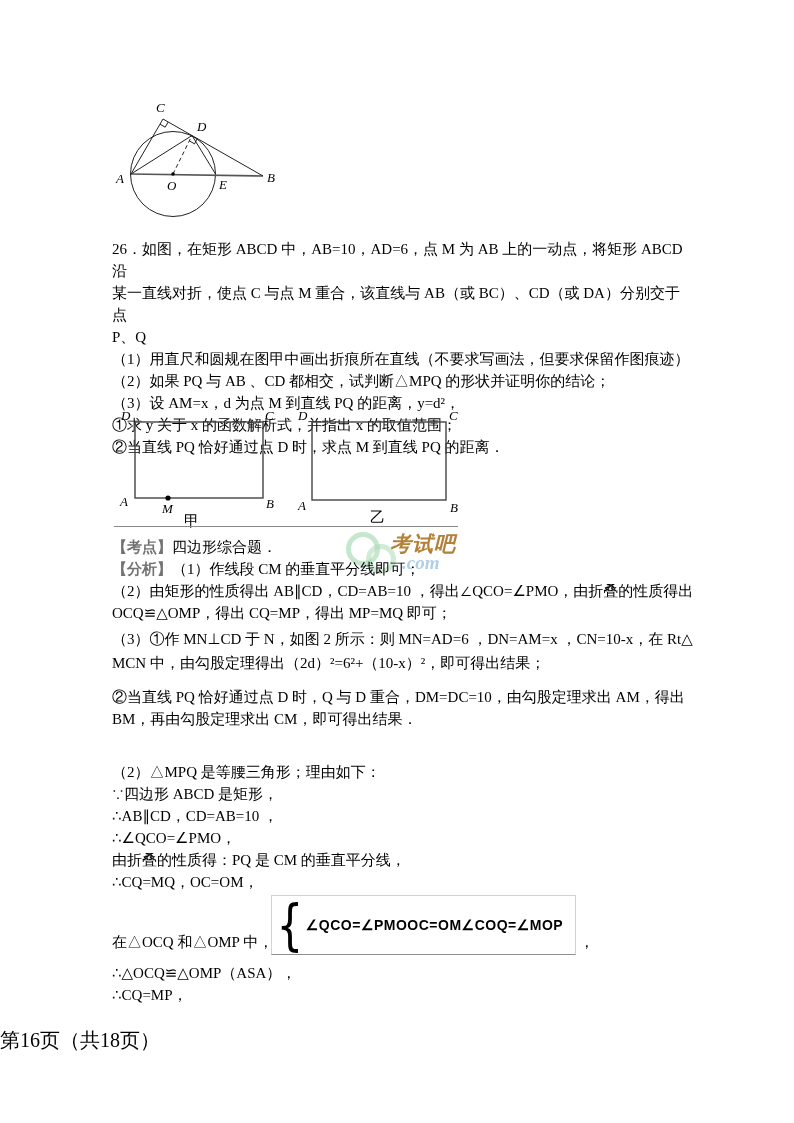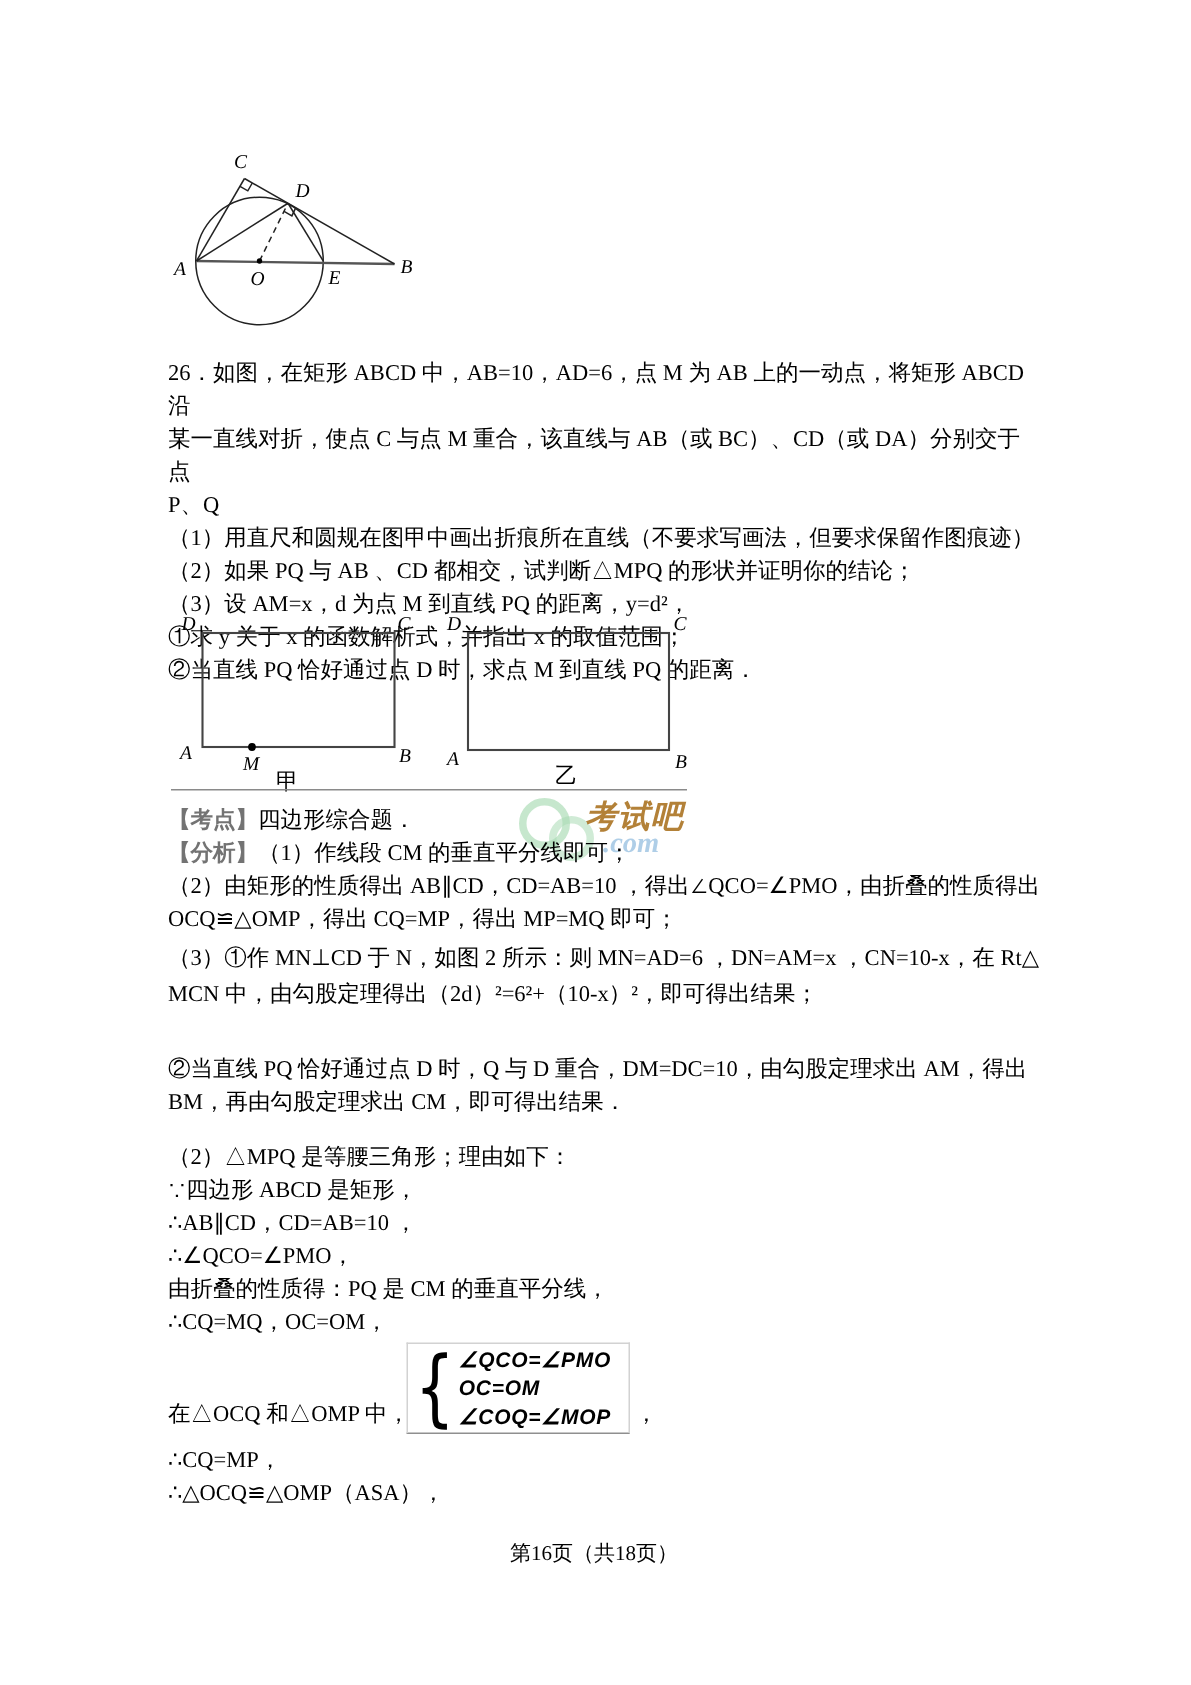--- a/index.html
+++ b/index.html
@@ -13,25 +13,25 @@
   }
   .textline{font-size:15px;line-height:22px;white-space:pre-wrap;}
   .tag{color:#737373;font-weight:bold;}
   .abs{position:absolute;}
   
   #problem{left:112px;top:238px;width:578px;}
   #analysis{left:112px;top:536px;width:582px;}
   #solution{left:112px;top:761px;width:582px;}
   .gap-sm{margin-top:4px;}
   .gap-md{margin-top:2px;}
-  .gap-lg{margin-top:28px;}
+  .gap-lg{margin-top:12px;}
   
   .divider{left:114px;top:526px;width:344px;height:1px;background:#8a8a8a;}
   
-  #footer{left:0;top:1027px;width:792px;text-align:center;font-size:14px;}
+  #footer{left:0;top:1027px;width:792px;font-size:20px;}
   
   svg text{font-family:"Liberation Serif", serif;font-style:italic;font-size:13px;fill:#000;}
   svg .cap{font-style:normal;font-size:15px;}
   
   #watermark{left:344px;top:526px;width:160px;height:60px;pointer-events:none;}
   .wm-circle{position:absolute;border-radius:50%;border:5px solid #97d3a4;opacity:.55;}
   .wm-c1{left:2px;top:6px;width:24px;height:24px;}
   .wm-c2{left:22px;top:18px;width:20px;height:20px;border-color:#aadbb4;}
   .wm-brand{position:absolute;left:46px;top:4px;font-size:21px;font-weight:bold;font-style:italic;color:#a16207;opacity:.8;letter-spacing:1px;}
   .wm-domain{position:absolute;left:58px;top:26px;font-size:19px;font-weight:bold;font-style:italic;color:#9cc3e2;opacity:.8;}
@@ -42,21 +42,21 @@
     display:inline-flex;align-items:center;
     border:1px solid #d2d2d2;border-bottom:1px solid #8f8f8f;
     padding:1px 12px 1px 0;margin-left:-2px;
     background:#fff;
   }
   .eq-brace{
     font-family:"DejaVu Sans", sans-serif;
     font-size:56px;font-weight:400;line-height:56px;
     transform:scaleX(.75);display:inline-block;margin-right:-2px;
   }
-  .eq-lines{display:inline-flex;flex-direction:column;font-style:italic;}
+  .eq-lines{display:inline-flex;flex-direction:row;}
   .eq-lines span{
     font-family:"Liberation Sans", sans-serif;
     font-weight:bold;font-size:14px;line-height:19px;letter-spacing:.5px;
   }
   .eq-suffix{font-size:15px;line-height:22px;padding-bottom:2px;margin-left:3px;}
 </style>
 </head>
 <body>
 
 <div class="page">
@@ -157,19 +157,19 @@
         <span class="eq-brace">{</span>
         <span class="eq-lines">
           <span>∠QCO=∠PMO</span>
           <span>OC=OM</span>
           <span>∠COQ=∠MOP</span>
         </span>
       </span>
       <span class="eq-suffix">，</span>
     </div>
 
+    <div class="textline">∴△OCQ≌△OMP（ASA），</div>
     <div class="textline">∴CQ=MP，</div>
-    <div class="textline">∴△OCQ≌△OMP（ASA），</div>
   </div>
 
   <div class="abs" id="footer">第16页（共18页）</div>
 
 </div>
 
 </body></html>

